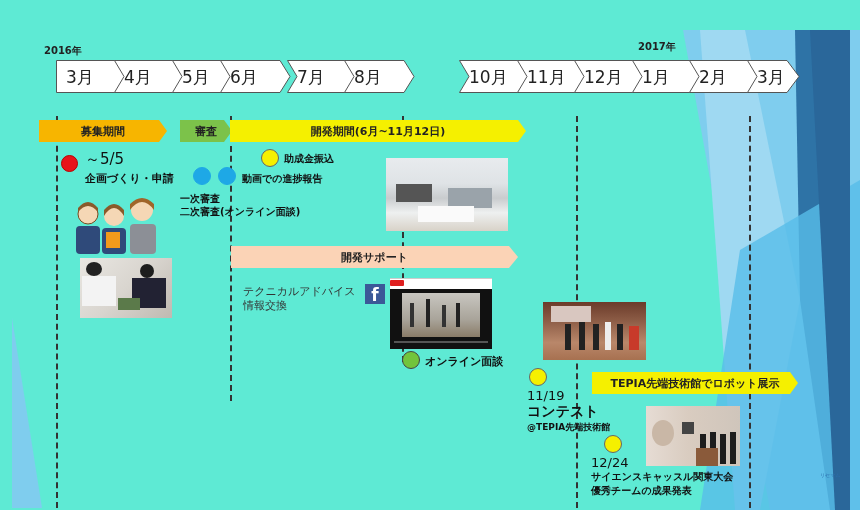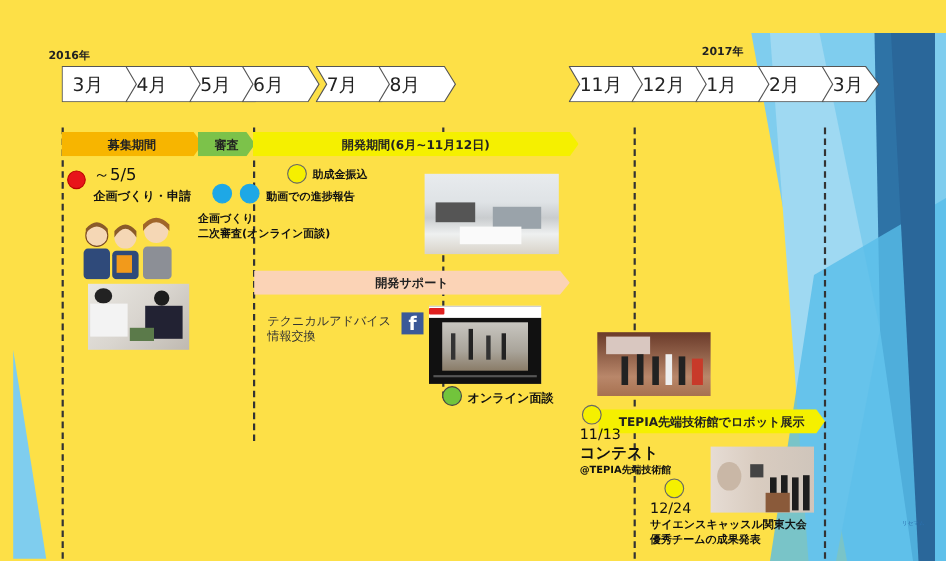--- a/index.html
+++ b/index.html
@@ -1,17 +1,17 @@
 <!DOCTYPE html>
 <html><head>
 <meta charset="utf-8">
 <style>
   * { box-sizing: border-box; margin: 0; padding: 0; }
   body { width: 860px; height: 510px; background: #fff; font-family: "DejaVu Sans", sans-serif; position: relative; overflow: hidden; }
-  .canvas { position: absolute; left: 0; top: 0; width: 860px; height: 510px; background: #fde047; overflow: hidden; }
+  .canvas { position: absolute; left: 0; top: 0; width: 860px; height: 510px; background: #5eead4; overflow: hidden; }
   .bg-shapes { position: absolute; left: 0; top: 0; width: 860px; height: 510px; }
   .year { position: absolute; font-size: 10px; font-weight: bold; color: #222; }
   .month { position: absolute; top: 60px; height: 33px; width: 72px; }
   .month svg { position: absolute; left: 0; top: 0; }
   .month span { position: absolute; left: 10px; top: 6px; font-size: 17px; color: #222; }
   .vline { position: absolute; top: 116px; width: 0; border-left: 2px dashed #333; }
   .bar { position: absolute; height: 22px; }
   .bar svg { position: absolute; left: 0; top: 0; }
   .bar span { position: absolute; left: 0; right: 0; top: 4px; text-align: center; font-size: 11px; font-weight: bold; color: #222; }
   .dot { position: absolute; width: 18px; height: 18px; border-radius: 50%; border: 1px solid #555; }
@@ -65,20 +65,26 @@
         <polygon points="0.5,0.5 60,0.5 70,16.5 60,32.5 0.5,32.5 10,16.5" fill="#fff" stroke="#555"></polygon>
       </svg>
       <span>7月</span>
     </div>
   <div class="month" style="left:344px;">
       <svg width="72" height="33">
         <polygon points="0.5,0.5 60,0.5 70,16.5 60,32.5 0.5,32.5 10,16.5" fill="#fff" stroke="#555"></polygon>
       </svg>
       <span>8月</span>
     </div>
+  <div class="month" style="left:459px;">
+      <svg width="72" height="33">
+        <polygon points="0.5,0.5 60,0.5 70,16.5 60,32.5 0.5,32.5 10,16.5" fill="#fff" stroke="#555"></polygon>
+      </svg>
+      <span>10月</span>
+    </div>
   <div class="month" style="left:517px;">
       <svg width="72" height="33">
         <polygon points="0.5,0.5 60,0.5 70,16.5 60,32.5 0.5,32.5 10,16.5" fill="#fff" stroke="#555"></polygon>
       </svg>
       <span>11月</span>
     </div>
   <div class="month" style="left:574px;">
       <svg width="72" height="33">
         <polygon points="0.5,0.5 60,0.5 70,16.5 60,32.5 0.5,32.5 10,16.5" fill="#fff" stroke="#555"></polygon>
       </svg>
@@ -103,21 +109,21 @@
       <span>3月</span>
     </div>
 
   <div class="vline" style="left:56px;height:392px;"></div>
   <div class="vline" style="left:230px;height:285px;"></div>
   <div class="vline" style="left:402px;height:20px;"></div>
   <div class="vline" style="left:402px;top:232px;height:130px;"></div>
   <div class="vline" style="left:576px;height:392px;"></div>
   <div class="vline" style="left:749px;height:392px;"></div>
 
-  <div class="bar" style="left:56px;top:120px;width:128px;">
+  <div class="bar" style="left:39px;top:120px;width:128px;">
     <svg width="128" height="22">
         <polygon points="0,0 120,0 128,11 120,22 0,22" fill="#f7b500"></polygon>
       </svg>
     <span>募集期間</span>
   </div>
   <div class="bar" style="left:180px;top:120px;width:52px;">
     <svg width="52" height="22">
         <polygon points="0,0 44,0 52,11 44,22 0,22" fill="#7cc24a"></polygon>
       </svg>
     <span>審査</span>
@@ -127,35 +133,35 @@
         <polygon points="0,0 288,0 296,11 288,22 0,22" fill="#f5f000"></polygon>
       </svg>
     <span>開発期間(6月~11月12日)</span>
   </div>
   <div class="bar" style="left:231px;top:246px;width:287px;">
     <svg width="287" height="22">
         <polygon points="0,0 278,0 287,11 278,22 0,22" fill="#fbd3b6"></polygon>
       </svg>
     <span>開発サポート</span>
   </div>
-  <div class="bar" style="left:544px;top:372px;width:206px;">
+  <div class="bar" style="left:592px;top:372px;width:206px;">
     <svg width="206" height="22">
         <polygon points="0,0 198,0 206,11 198,22 0,22" fill="#f5f000"></polygon>
       </svg>
     <span>TEPIA先端技術館でロボット展示</span>
   </div>
 
   <div class="dot" style="left:61px;top:155px;width:17px;height:17px;background:#e8141a;border-color:#b00;"></div>
   <div class="txt" style="left:85px;top:150px;font-size:15px;">～5/5</div>
   <div class="txt b" style="left:85px;top:171px;font-size:11px;">企画づくり・申請</div>
 
   <div class="dot" style="left:193px;top:167px;background:#1ea8e6;border-color:#1ea8e6;"></div>
   <div class="dot" style="left:218px;top:167px;background:#1ea8e6;border-color:#1ea8e6;"></div>
   <div class="txt b" style="left:242px;top:172px;font-size:10px;">動画での進捗報告</div>
-  <div class="txt b" style="left:180px;top:192px;font-size:10px;">企画づくり</div>
+  <div class="txt b" style="left:180px;top:192px;font-size:10px;">一次審査</div>
   <div class="txt b" style="left:180px;top:205px;font-size:10px;">二次審査(オンライン面談)</div>
 
   <div class="dot" style="left:261px;top:149px;background:#f5f000;border-color:#666;"></div>
   <div class="txt b" style="left:284px;top:152px;font-size:10px;">助成金振込</div>
 
   <div class="photo" style="left:386px;top:158px;width:122px;height:73px;background:linear-gradient(180deg,#e8ebee 0%,#dfe3e6 35%,#c9ccce 55%,#eef0f0 75%,#d8d2c8 100%);">
     <div style="position:absolute;left:10px;top:26px;width:36px;height:18px;background:#555;"></div>
     <div style="position:absolute;left:62px;top:30px;width:44px;height:20px;background:#9aa3aa;"></div>
     <div style="position:absolute;left:32px;top:48px;width:56px;height:16px;background:#fafafa;"></div>
   </div>
@@ -203,21 +209,21 @@
   <div class="photo" style="left:543px;top:302px;width:103px;height:58px;background:linear-gradient(180deg,#6b3b2a 0%,#8a5a44 30%,#b9876a 70%,#a77150 100%);">
     <div style="position:absolute;left:8px;top:4px;width:40px;height:16px;background:#d9c7c0;"></div>
     <div style="position:absolute;left:22px;top:22px;width:6px;height:26px;background:#222;"></div>
     <div style="position:absolute;left:36px;top:20px;width:6px;height:28px;background:#222;"></div>
     <div style="position:absolute;left:50px;top:22px;width:6px;height:26px;background:#222;"></div>
     <div style="position:absolute;left:62px;top:20px;width:6px;height:28px;background:#eee;"></div>
     <div style="position:absolute;left:74px;top:22px;width:6px;height:26px;background:#222;"></div>
     <div style="position:absolute;left:86px;top:24px;width:10px;height:24px;background:#c83a2a;"></div>
   </div>
   <div class="dot" style="left:529px;top:368px;background:#f5f000;border-color:#666;"></div>
-  <div class="txt" style="left:527px;top:388px;font-size:13px;">11/13</div>
+  <div class="txt" style="left:527px;top:388px;font-size:13px;">11/19</div>
   <div class="txt b" style="left:527px;top:403px;font-size:14px;">コンテスト</div>
   <div class="txt b" style="left:527px;top:421px;font-size:9px;">@TEPIA先端技術館</div>
 
   <div class="photo" style="left:646px;top:406px;width:94px;height:60px;background:linear-gradient(90deg,#e6dcd4 0%,#d9ccc0 45%,#cfc5bb 100%);">
     <div style="position:absolute;left:6px;top:14px;width:22px;height:26px;border-radius:50%;background:#c9b7a6;"></div>
     <div style="position:absolute;left:36px;top:16px;width:12px;height:12px;background:#444;"></div>
     <div style="position:absolute;left:54px;top:28px;width:6px;height:30px;background:#1d1d1d;"></div>
     <div style="position:absolute;left:64px;top:26px;width:6px;height:32px;background:#1d1d1d;"></div>
     <div style="position:absolute;left:74px;top:28px;width:6px;height:30px;background:#1d1d1d;"></div>
     <div style="position:absolute;left:84px;top:26px;width:6px;height:32px;background:#1d1d1d;"></div>

